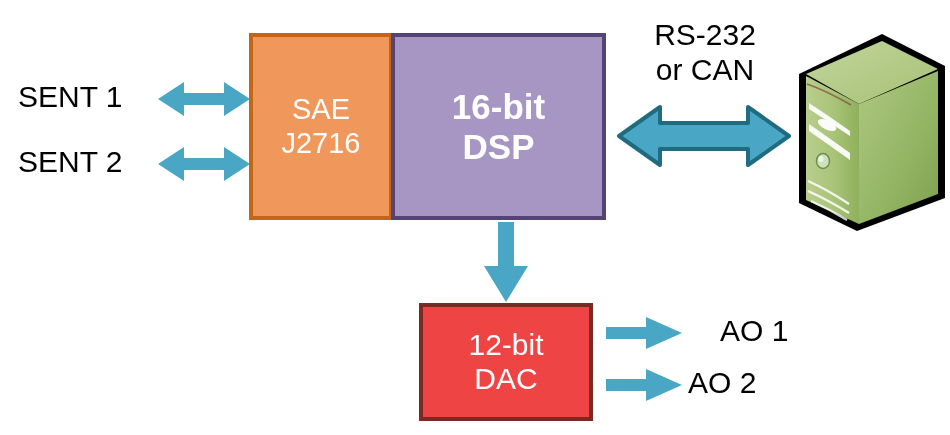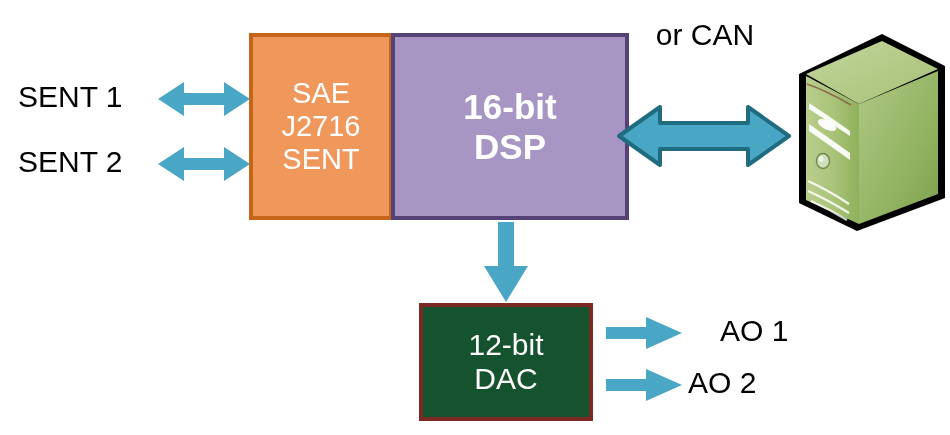--- a/index.html
+++ b/index.html
@@ -39,35 +39,35 @@
     border: 4px solid #C5651A;
     font-size: 29px;
     font-weight: 400;
   }
   #block-sent .line { display: block; }
 
   
   #block-dsp {
     left: 391px;
     top: 33px;
-    width: 238px;
+    width: 215px;
     height: 187px;
     background: #A796C4;
     border: 4px solid #554277;
     font-size: 35px;
     font-weight: bold;
   }
 
   
   #block-dac {
     left: 419px;
     top: 303px;
     width: 174px;
     height: 118px;
-    background: #14532d;
+    background: #ef4444;
     border: 4px solid #7B2A23;
     font-size: 30px;
     font-weight: 400;
   }
 
   
   .label {
     position: absolute;
     color: #000000;
     font-size: 30px;
@@ -124,29 +124,29 @@
 
   <div class="arrow" id="arrow-sent2">
     <svg viewBox="0 0 92 38" width="92" height="38" preserveAspectRatio="none">
       <polygon points="0,19 26,2 26,13 66,13 66,2 92,19 66,36 66,25 26,25 26,36" fill="#49A6C4"></polygon>
     </svg>
   </div>
 
   <div class="block" id="block-sent">
     <span class="line">SAE</span>
     <span class="line">J2716</span>
-    <span class="line">SENT</span>
   </div>
 
   <div class="block" id="block-dsp">
     <span class="line">16-bit</span>
     <span class="line">DSP</span>
   </div>
 
   <div class="label" id="label-bus">
+    <span class="line">RS-232</span>
     <span class="line">or CAN</span>
   </div>
 
   <div class="arrow" id="arrow-bus">
     <svg viewBox="0 0 176 66" width="176" height="66" preserveAspectRatio="none">
       <polygon points="3,33 44,4 44,20 132,20 132,4 173,33 132,62 132,46 44,46 44,62" fill="#49A6C4" stroke="#1F6B80" stroke-width="4" stroke-linejoin="round"></polygon>
     </svg>
   </div>
 
   <div id="computer-tower">

